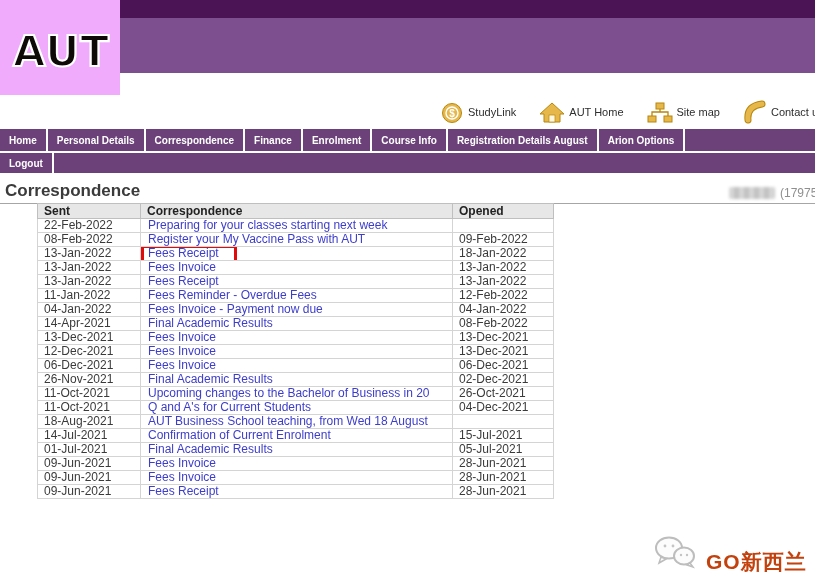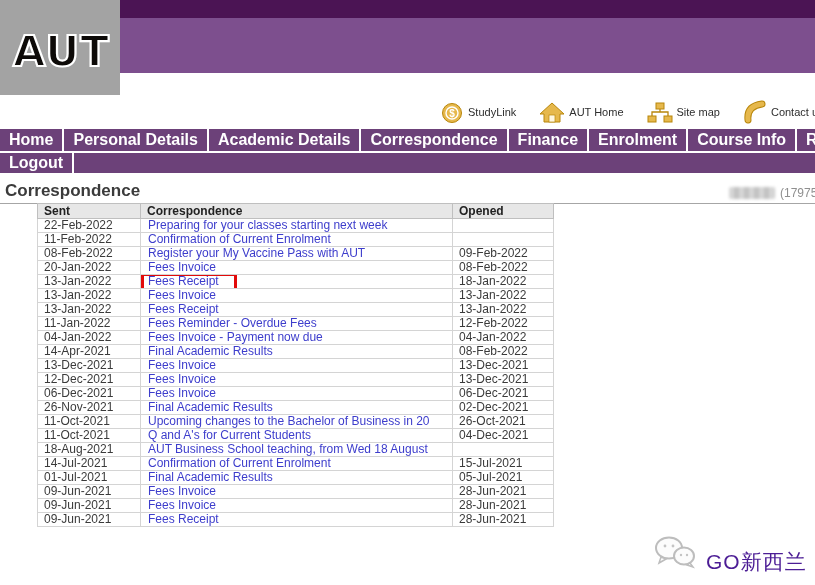--- a/index.html
+++ b/index.html
@@ -2,34 +2,34 @@
 <html><head>
 <meta charset="utf-8">
 <style>
   html,body{margin:0;padding:0;background:#fff;}
   .screen{position:relative;width:815px;height:585px;overflow:hidden;background:#fff;
           font-family:"Liberation Sans",sans-serif;}
 
   
   .topstrip{position:absolute;top:0;left:0;width:815px;height:18px;background:#4b1454;}
   .band{position:absolute;top:18px;left:0;width:815px;height:55px;background:#7d4f8e;}
-  .logo{position:absolute;top:0;left:0;width:120px;height:95px;background:#a3a3a3;z-index:3;}
+  .logo{position:absolute;top:0;left:0;width:120px;height:95px;background:#f0abfc;z-index:3;}
 
   
   .util-row{position:absolute;top:97px;left:441px;height:30px;display:flex;align-items:center;
             gap:23px;white-space:nowrap;z-index:2;}
   .util-item{display:flex;align-items:center;gap:4px;font-size:11px;color:#2e2e2e;cursor:pointer;}
   .util-item svg{display:block;}
 
   
   .nav{position:absolute;top:129px;left:0;width:900px;z-index:2;}
   .nav-row{display:flex;background:#6c4179;height:22px;width:900px;}
   .nav-row.second{height:20px;margin-top:2px;}
   .nav-tab{display:flex;align-items:center;padding:0 9px;color:#fff;font-weight:bold;
-           font-size:16px;border-right:2px solid #fff;white-space:nowrap;cursor:pointer;}
+           font-size:10px;border-right:2px solid #fff;white-space:nowrap;cursor:pointer;}
   .nav-fill{flex:1;background:#6c4179;}
 
   
   .page-title{position:absolute;left:5px;top:181px;font-size:17px;font-weight:bold;color:#3b3b3b;}
   .user-area{position:absolute;top:186px;left:729px;font-size:12px;color:#8f8f8f;display:flex;
              align-items:center;gap:5px;white-space:nowrap;}
   .redacted{width:46px;height:12px;border-radius:2px;
             background:repeating-linear-gradient(90deg,#d6d6d6 0 5px,#c2c2c2 5px 10px);
             filter:blur(1.5px);}
   .rule{position:absolute;top:203px;left:0;width:815px;height:1px;background:#a6a6a6;}
@@ -43,21 +43,21 @@
   td{height:13px;line-height:13px;padding:0 0 0 6px;border:1px solid #d4d4d4;color:#3a3a3a;
      white-space:nowrap;overflow:hidden;}
   td.c-subject{position:relative;padding-left:7px;}
   a.doc-link{color:#3d3dcc;text-decoration:none;cursor:pointer;}
   .hl-marker{display:none;}
   .hl-marker.show{display:block;position:absolute;left:0;top:-2px;width:90px;height:12px;
                   border:3px solid #e20a0a;pointer-events:none;z-index:2;}
 
   
   .watermark{position:absolute;left:653px;top:532px;display:flex;align-items:center;gap:9px;z-index:4;}
-  .wm-text{font-size:21px;font-weight:normal;color:#4c1d95;text-shadow:1px 1px 0 #fff;
+  .wm-text{font-size:21px;font-weight:bold;color:#c2410c;text-shadow:1px 1px 0 #fff;
            font-family:sans-serif;letter-spacing:1px;margin-top:16px;}
 </style>
 </head>
 <body>
 
 <div class="screen">
 
   <div class="topstrip"></div>
   <div class="band"></div>
 
@@ -107,21 +107,20 @@
       </span>
       <span>Contact us</span>
     </div>
 
   </div>
 
   <div class="nav">
     <div class="nav-row">
       <div class="nav-tab">Home</div>
       <div class="nav-tab">Personal Details</div>
-      <div class="nav-tab">Academic Details</div>
       <div class="nav-tab">Correspondence</div>
       <div class="nav-tab">Finance</div>
       <div class="nav-tab">Enrolment</div>
       <div class="nav-tab">Course Info</div>
       <div class="nav-tab">Registration Details August</div>
       <div class="nav-tab">Arion Options</div>
       <div class="nav-fill"></div>
     </div>
     <div class="nav-row second">
       <div class="nav-tab">Logout</div>
@@ -155,46 +154,30 @@
 
           <tr>
             <td class="c-sent">22-Feb-2022</td>
             <td class="c-subject">
               
               <a class="doc-link" href="#">Preparing for your classes starting next week</a>
             </td>
             <td class="c-opened"></td>
           </tr>
 
-          <tr>
-            <td class="c-sent">11-Feb-2022</td>
-            <td class="c-subject">
-              
-              <a class="doc-link" href="#">Confirmation of Current Enrolment</a>
-            </td>
-            <td class="c-opened"></td>
-          </tr>
 
           <tr>
             <td class="c-sent">08-Feb-2022</td>
             <td class="c-subject">
               
               <a class="doc-link" href="#">Register your My Vaccine Pass with AUT</a>
             </td>
             <td class="c-opened">09-Feb-2022</td>
           </tr>
 
-          <tr>
-            <td class="c-sent">20-Jan-2022</td>
-            <td class="c-subject">
-              
-              <a class="doc-link" href="#">Fees Invoice</a>
-            </td>
-            <td class="c-opened">08-Feb-2022</td>
-          </tr>
 
           <tr>
             <td class="c-sent">13-Jan-2022</td>
             <td class="c-subject">
               <span class="hl-marker show"></span>
               <a class="doc-link" href="#">Fees Receipt</a>
             </td>
             <td class="c-opened">18-Jan-2022</td>
           </tr>
 

